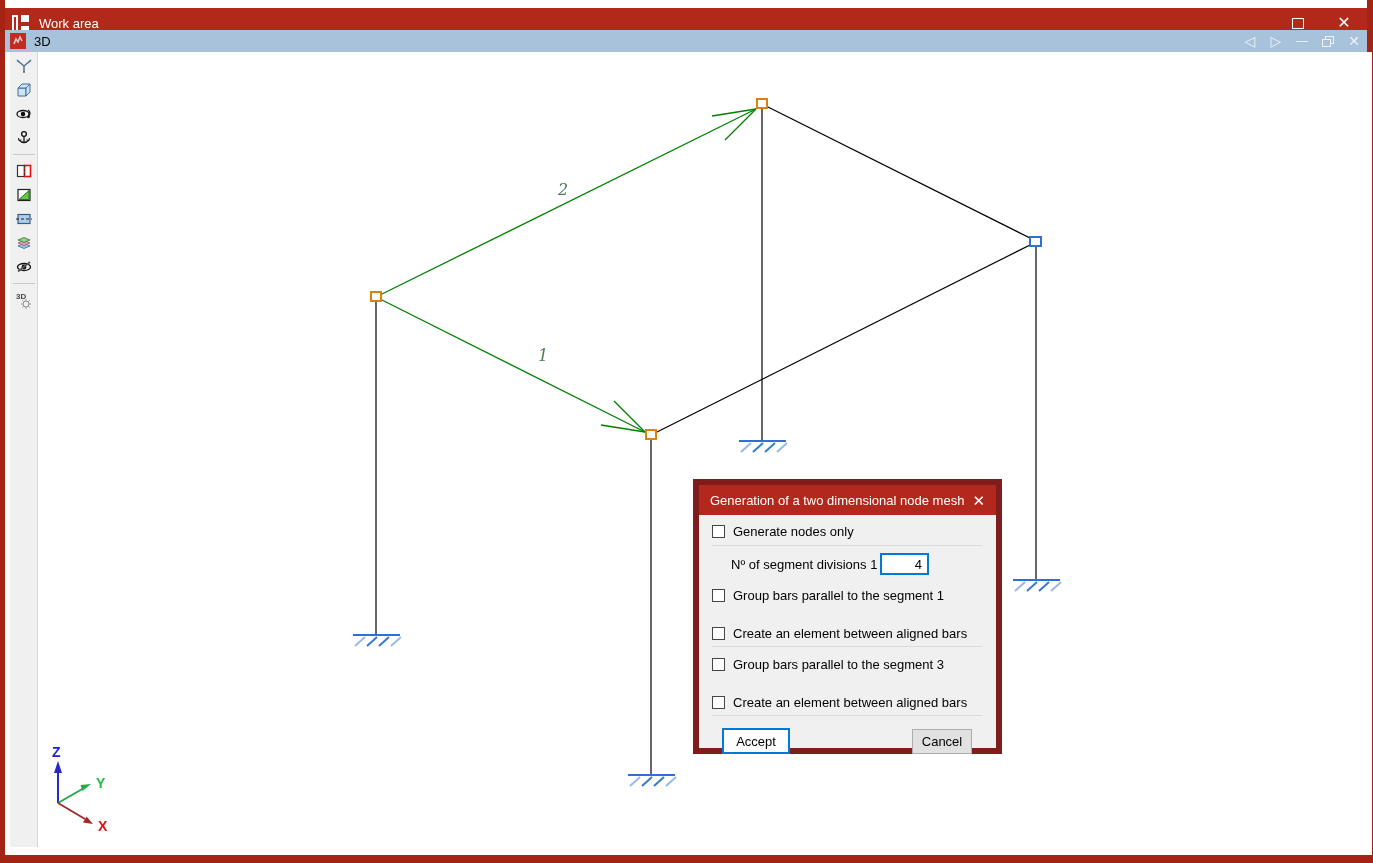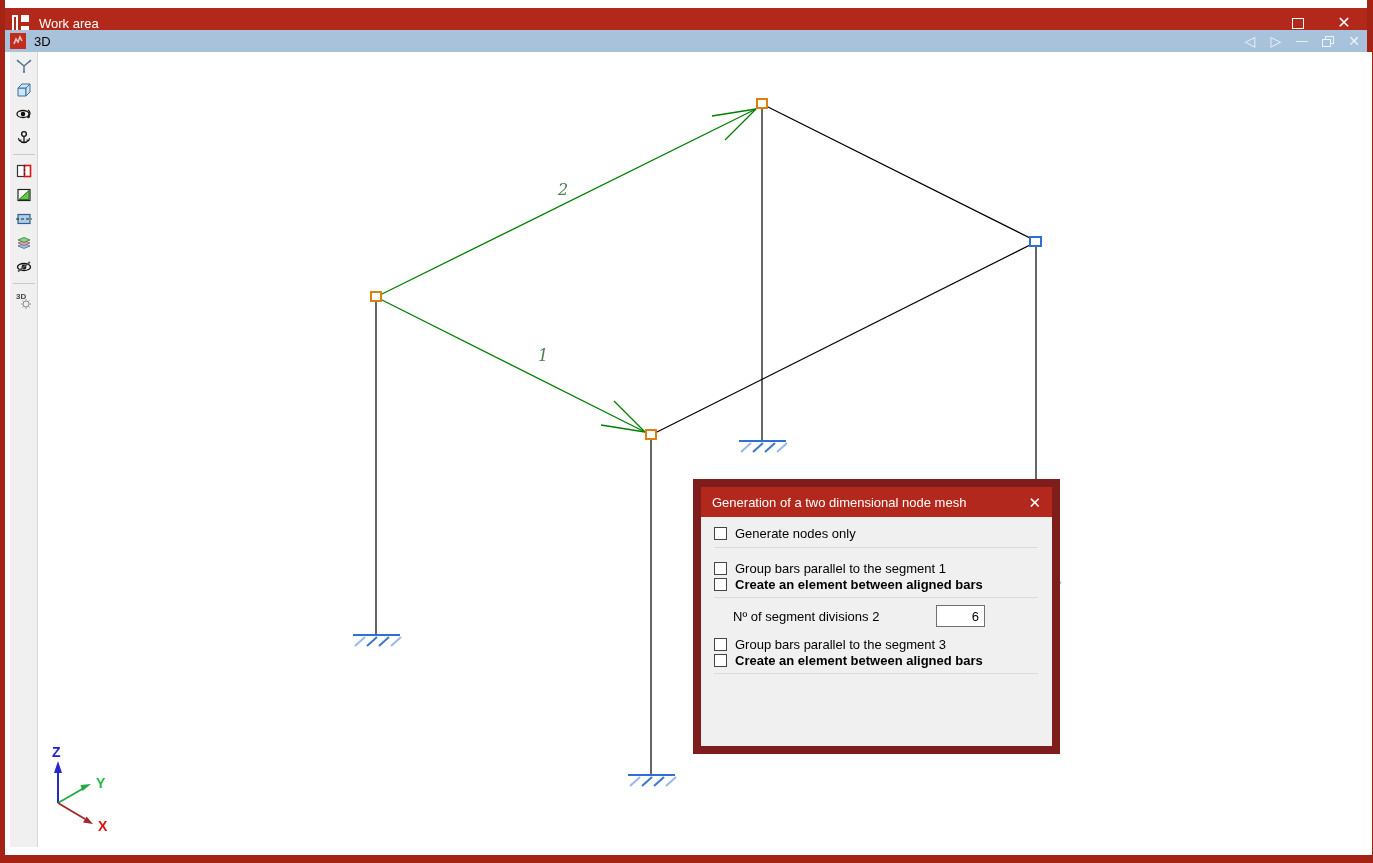--- a/index.html
+++ b/index.html
@@ -38,37 +38,37 @@
   
   .toolbar { position:absolute; left:5px; top:52px; width:28px; bottom:8px; background:#f0f0f0;
     border-right:1px solid #d6d6d6; display:flex; flex-direction:column; align-items:center; padding-top:2px; }
   .tool-btn { width:26px; height:24px; display:flex; align-items:center; justify-content:center; }
   .tool-sep { width:22px; border-top:1px solid #c8c8c8; margin:4px 0; }
 
   
   .canvas { position:absolute; left:33px; top:52px; width:1334px; height:803px; background:#fff; }
 
   
-  .dialog { position:absolute; left:688px; top:479px; width:367px; height:275px;
-    border:8px solid #7f1d1d; background:#f0f0f0; z-index:10; }
+  .dialog { position:absolute; left:688px; top:479px; width:309px; height:275px;
+    border:6px solid #7f1d1d; background:#f0f0f0; z-index:10; }
   .dlg-title { height:30px; background:#b3281c; color:#fff; display:flex; align-items:center; padding:0 11px; }
   .dlg-title .t { flex:1; font-size:13px; }
   .dlg-title .x { font-size:15px; line-height:1; }
   .dlg-body { padding:8px 14px 0 13px; }
   .row-check { display:flex; align-items:center; height:16px; }
   .cbx { width:13px; height:13px; background:#fff; border:1px solid #454545; flex:0 0 13px; }
   .row-check span.lbl { margin-left:8px; }
   .sep { border-top:1px solid #dadada; margin-top:6px; }
   .row-input { display:flex; align-items:center; margin-top:7px; height:22px; }
   .row-input .lbl { margin-left:19px; }
   .num-input { width:49px; height:22px; text-align:right; padding-right:5px; font-size:13px;
     font-family:"Liberation Sans", sans-serif; background:#fff; margin-left:auto; margin-right:53px; }
   .num-focused { border:2px solid #0078d7; }
   .num-normal { border:1px solid #707070; }
-  .mt8 { margin-top:12px; } .mt6 { margin-top:0;font-weight:bold; } .mt9 { margin-top:9px; } .mt5 { margin-top:5px; }
+  .mt8 { margin-top:12px; } .mt6 { margin-top:22px; } .mt9 { margin-top:9px; } .mt5 { margin-top:5px; }
   .dlg-buttons { display:flex; justify-content:space-between; align-items:center; margin-top:12px; padding:0 10px; }
   .btn { font-size:13px; font-family:"Liberation Sans", sans-serif; }
   .btn-accept { width:68px; height:26px; background:#fdfdfd; border:2px solid #0078d7; }
   .btn-cancel { width:60px; height:25px; background:#e1e1e1; border:1px solid #adadad; }
 </style>
 </head>
 <body>
 
 <div class="win">
 
@@ -283,40 +283,44 @@
       <span class="t">Generation of a two dimensional node mesh</span>
       <span class="x">✕</span>
     </div>
     <div class="dlg-body">
       <div class="row-check">
         <span class="cbx"></span>
         <span class="lbl">Generate nodes only</span>
       </div>
       <div class="sep"></div>
 
+      <div class="row-input">
+        <span class="lbl">Nº of segment divisions 1</span>
+        <input class="num-input num-focused" type="text" value="4" style="">
+      </div>
       <div class="row-check mt8">
         <span class="cbx"></span>
         <span class="lbl">Group bars parallel to the segment 1</span>
       </div>
       <div class="row-check mt6">
         <span class="cbx"></span>
         <span class="lbl">Create an element between aligned bars</span>
       </div>
       <div class="sep mt5"></div>
 
-      <div class="row-input">
-        <span class="lbl">Nº of segment divisions 2</span>
-        <input class="num-input num-normal" type="text" value="6" style="">
-      </div>
       <div class="row-check mt9">
         <span class="cbx"></span>
         <span class="lbl">Group bars parallel to the segment 3</span>
       </div>
       <div class="row-check mt6">
         <span class="cbx"></span>
         <span class="lbl">Create an element between aligned bars</span>
       </div>
       <div class="sep mt5"></div>
 
+      <div class="dlg-buttons">
+        <button class="btn btn-accept">Accept</button>
+        <button class="btn btn-cancel">Cancel</button>
+      </div>
     </div>
   </div>
 
 </div>
 
 </body></html>

